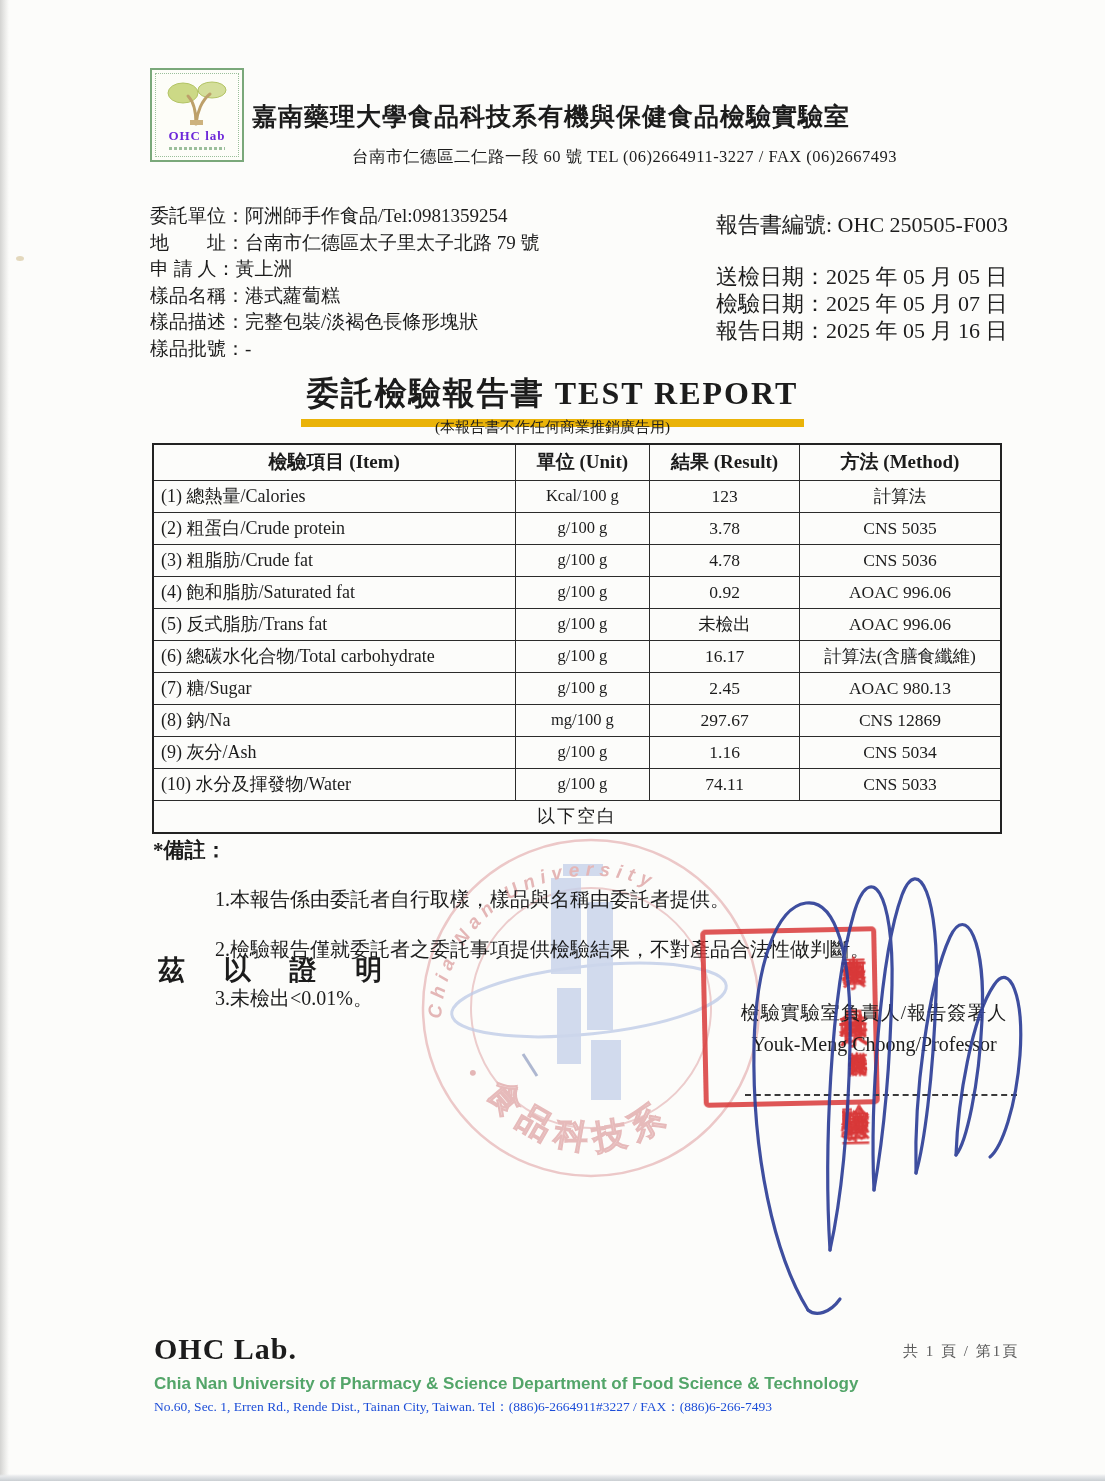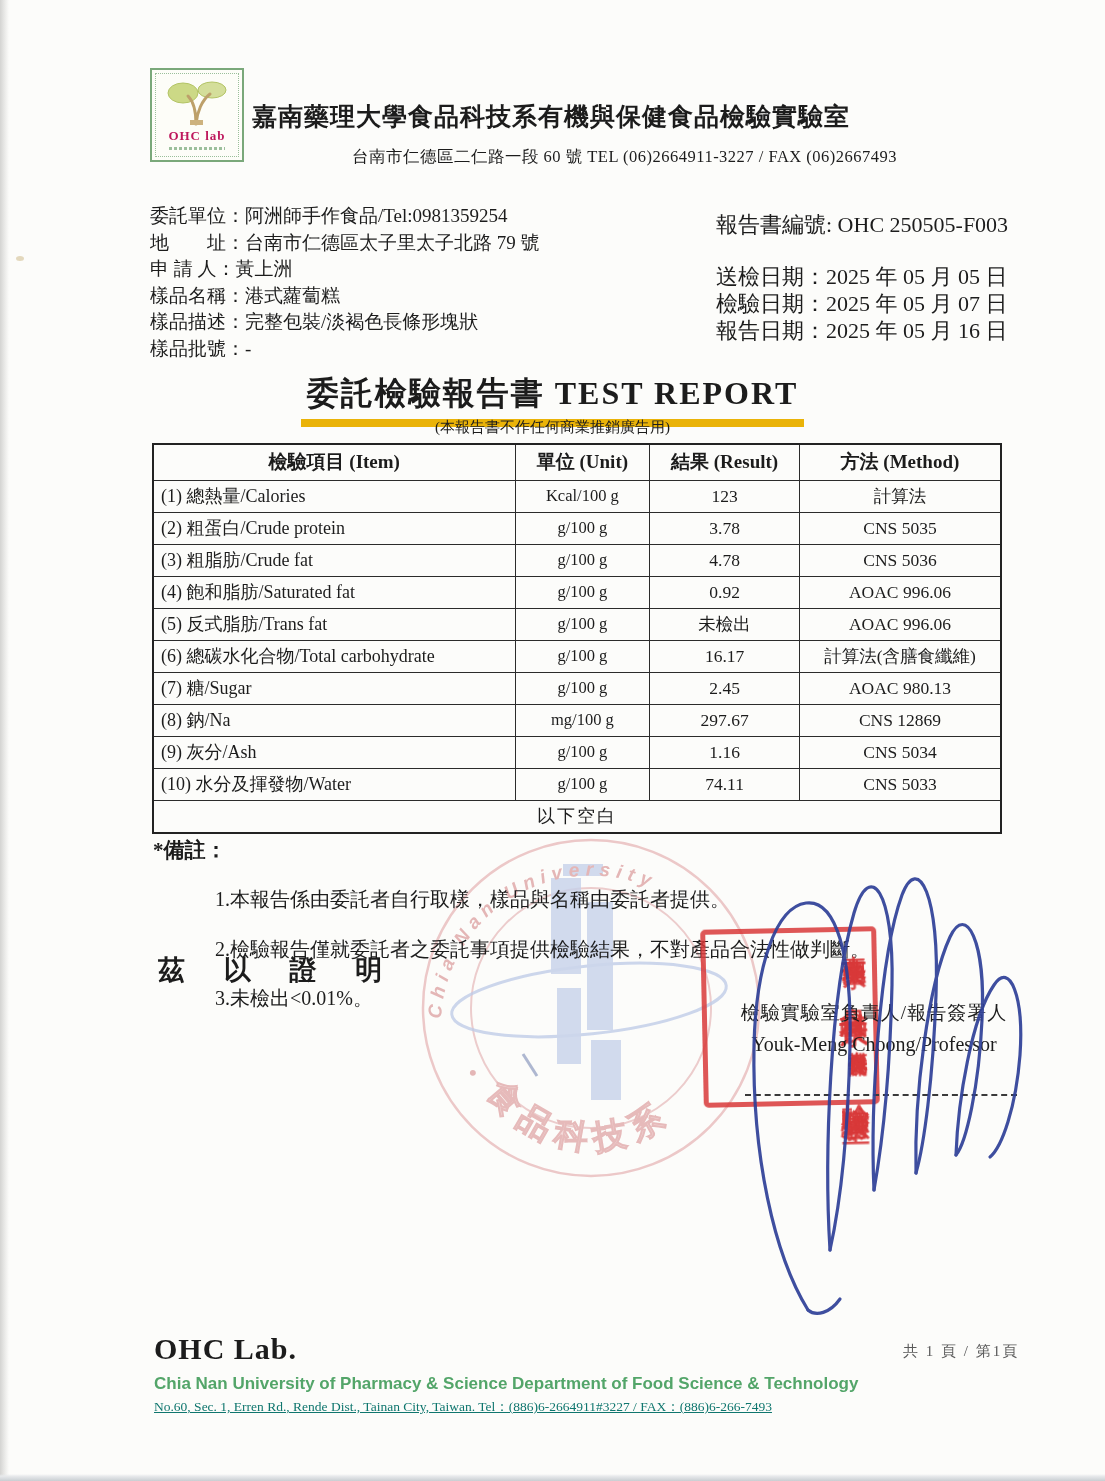--- a/index.html
+++ b/index.html
@@ -16,21 +16,21 @@
     background: linear-gradient(to right,#d4d4d2,#ededeb 60%, rgba(255,255,255,0)); z-index:6;}
   .edge-bottom { position:absolute; left:0; bottom:0; width:100%; height:7px;
     background: linear-gradient(to top,#c9ced2,#e8eaec 70%, rgba(255,255,255,0)); z-index:6;}
   .speck { position:absolute; left:16px; top:256px; width:8px; height:5px;
     background:#d9c9a2; border-radius:50%; opacity:.7; z-index:6;}
 
   
   .logo-box { position:absolute; left:150px; top:68px; width:94px; height:94px;
     border:2px solid #7aa87a; outline:1px dotted #9bbf9b; outline-offset:-6px;
     background:#fdfdf8; display:flex; flex-direction:column; align-items:center; justify-content:center; }
-  .logo-name { color:#be185d; font-weight:bold; font-size:13px; letter-spacing:1px; margin-top:2px;}
+  .logo-name { color:#6d28d9; font-weight:bold; font-size:13px; letter-spacing:1px; margin-top:2px;}
   .logo-sub { width:56px; height:3px; background:repeating-linear-gradient(to right,#9cbf9c 0 3px,transparent 3px 5px); margin-top:3px;}
   .lab-name { position:absolute; left:252px; top:100px; width:745px;
     font-size:25px; font-weight:bold; letter-spacing:1px; white-space:nowrap;}
   .lab-addr { position:absolute; left:252px; top:146px; width:745px; text-align:center;
     font-size:16.5px; letter-spacing:.5px;}
 
   
   .info-left { position:absolute; left:150px; top:203px; font-size:19px; line-height:26.5px; }
   .info-right { position:absolute; left:716px; top:211px; font-size:22px; line-height:27px; width:330px;}
   .info-right .gap { height:25px; }
@@ -82,21 +82,21 @@
   .sign-name { font-size:20px; margin-top:7px;}
   .sign-line { position:absolute; left:745px; top:1094px; width:272px;
     border-top:2.5px dashed #3a3a3a; z-index:3;}
 
   .signature-svg { position:absolute; left:690px; top:855px; z-index:4; }
 
   
   .f-brand { position:absolute; left:154px; top:1332px; font-size:30px; font-weight:bold; letter-spacing:1px;}
   .f-dept  { position:absolute; left:154px; top:1374px; font-size:17px; font-weight:bold;
     font-family:"Liberation Sans","DejaVu Sans",sans-serif;}
-  .f-addr  { position:absolute; left:154px; top:1398px; font-size:13.5px; color:#0f766e;text-decoration:underline;}
+  .f-addr  { position:absolute; left:154px; top:1398px; font-size:13.5px; color:#1d4ed8;}
   .f-pages { position:absolute; left:903px; top:1342px; font-size:15px; color:#5a5a5a; letter-spacing:2px;}
 </style>
 </head>
 <body>
 
 <div class="page">
 
   <div class="edge-left"></div>
   <div class="edge-bottom"></div>
   <div class="speck"></div>

